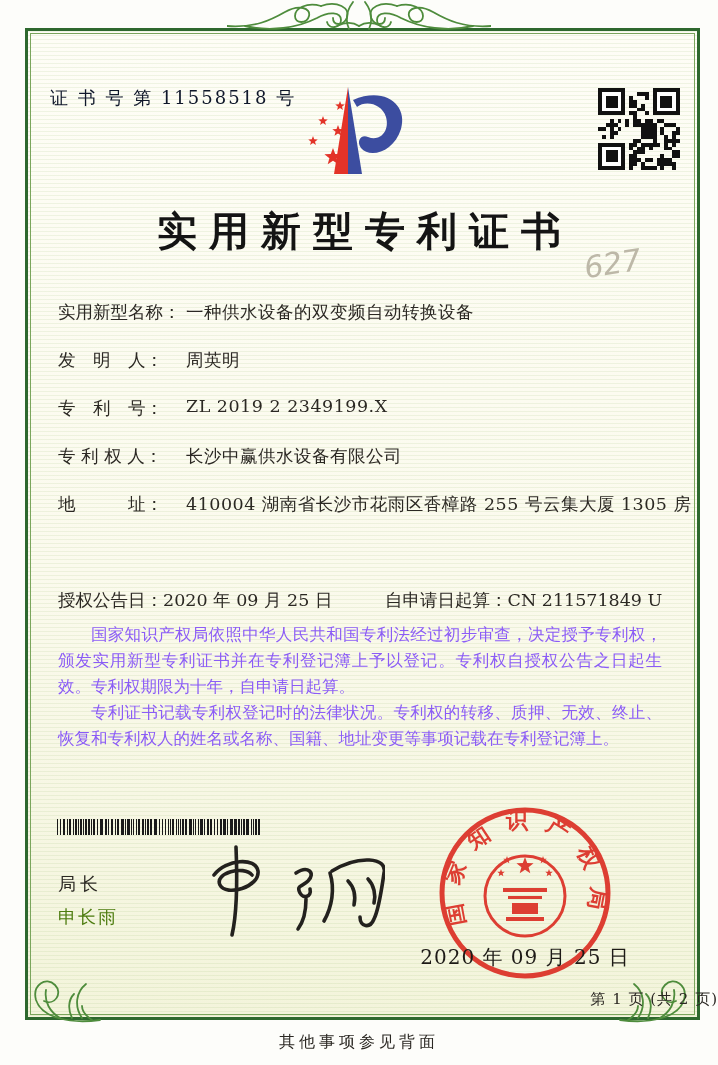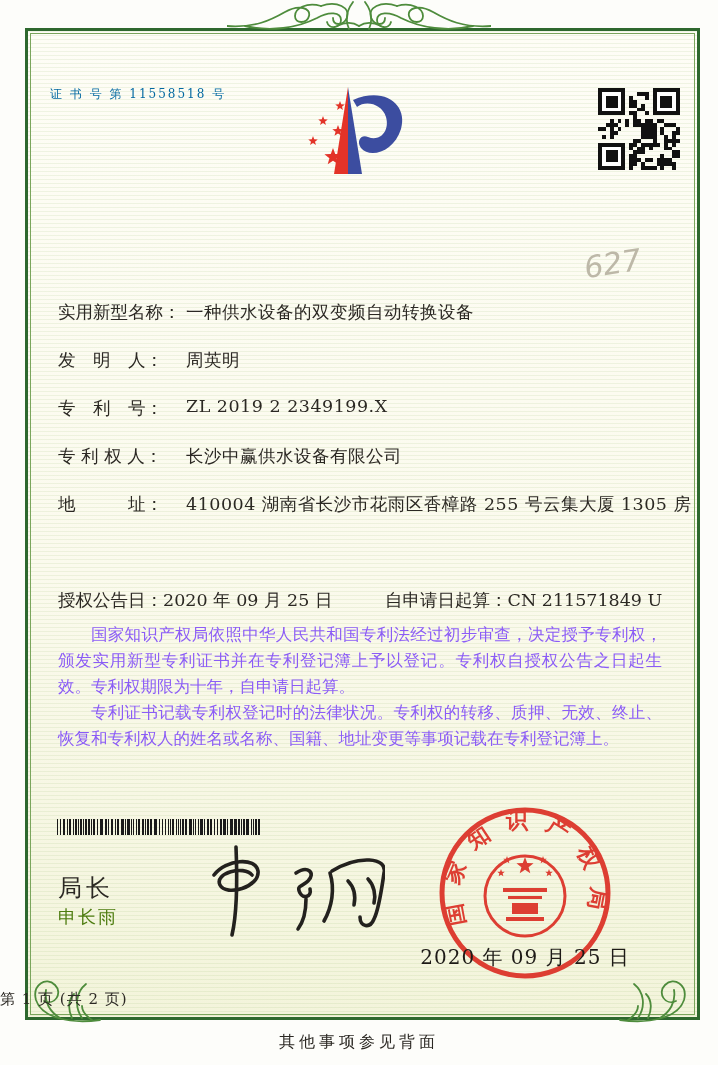--- a/index.html
+++ b/index.html
@@ -11,42 +11,42 @@
   .frame {
     position:absolute; left:25px; top:28px; width:675px; height:992px;
     border:3px solid #2e682e;
     background:
       repeating-linear-gradient(180deg, rgba(140,180,100,0.13) 0px, rgba(140,180,100,0.13) 1px, rgba(0,0,0,0) 1px, rgba(0,0,0,0) 4px),
       linear-gradient(180deg,#fefdf6 0%, #fbfaed 55%, #f3f4db 100%);
   }
   .frame::before {
     content:""; position:absolute; inset:2px; border:1px solid #7aa55c; pointer-events:none;
   }
-  .cert-no { position:absolute; left:50px; top:86px; font-size:12px; letter-spacing:2px; color:#0369a1; }
+  .cert-no { position:absolute; left:50px; top:86px; font-size:18px; letter-spacing:2px; color:#0f172a; }
   .title { position:absolute; left:0; right:0; top:204px; text-align:center;
            font-size:40px; font-weight:600; letter-spacing:12px; color:#141414; text-indent:12px; }
   .note627 { position:absolute; left:584px; top:246px; font-size:30px; color:#bdb8a8;
              font-family:"DejaVu Sans",sans-serif; font-style:italic; transform:rotate(-9deg); }
   .fields { position:absolute; left:58px; top:300px; width:610px; }
   .frow { display:flex; height:48px; font-size:17.5px; color:#2b2823; }
   .frow .lab { flex:0 0 128px; white-space:nowrap; }
   .frow .val { flex:1; white-space:nowrap; letter-spacing:0.5px; }
   .grant { position:absolute; left:58px; top:588px; width:620px; font-size:17.5px; color:#2b2823; }
   .grant .pair2 { position:absolute; left:327px; top:0; }
   .paras { position:absolute; left:58px; top:622px; width:604px; font-size:16.5px;
            line-height:26px; color:#8b5cf6; text-align:justify; }
   .paras p { text-indent:2em; }
   .barcode { position:absolute; left:57px; top:819px; }
-  .signer-title { position:absolute; left:58px; top:872px; font-size:24px; letter-spacing:4px; color:#2b2823; }
+  .signer-title { position:absolute; left:58px; top:872px; font-size:18px; letter-spacing:4px; color:#2b2823; }
   .signer-name  { position:absolute; left:58px; top:905px; font-size:18px; letter-spacing:2px; color:#4d7c0f; }
   .signature { position:absolute; left:180px; top:843px; }
   .seal { position:absolute; left:436px; top:804px; width:178px; height:178px; opacity:0.93; }
   .seal-date { position:absolute; left:418px; top:944px; width:214px; text-align:center;
                font-size:20px; color:#1d1a16; letter-spacing:1px; }
-  .page-info { position:absolute; left:0; right:0; top:990px; text-align:left;
+  .page-info { position:absolute; left:0; right:0; top:990px; text-align:right;
                font-size:15px; color:#2b2823; letter-spacing:1px; }
   .back-note { position:absolute; left:0; right:0; top:1032px; text-align:center;
                font-size:16px; color:#2b2823; letter-spacing:4px; }
   .orn-top { position:absolute; left:227px; top:0; }
   .fl-bl { position:absolute; left:22px; top:972px; }
   .fl-br { position:absolute; left:618px; top:972px; transform:scaleX(-1); }
   .logo { position:absolute; left:300px; top:84px; }
   .qr { position:absolute; left:596px; top:88px; }
   svg { display:block; }
 </style>
@@ -226,20 +226,21 @@
       <rect x="1" y="1" width="5" height="5" fill="#fff"></rect>
       <rect x="2" y="2" width="3" height="3" fill="#111"></rect>
       <rect x="14" y="0" width="7" height="7" fill="#111"></rect>
       <rect x="15" y="1" width="5" height="5" fill="#fff"></rect>
       <rect x="16" y="2" width="3" height="3" fill="#111"></rect>
       <rect x="0" y="14" width="7" height="7" fill="#111"></rect>
       <rect x="1" y="15" width="5" height="5" fill="#fff"></rect>
       <rect x="2" y="16" width="3" height="3" fill="#111"></rect>
     </svg>
 
+  <div class="title">实用新型专利证书</div>
 
   <div class="note627">627</div>
 
   <div class="fields">
     <div class="frow">
         <span class="lab">实用新型名称：</span>
         <span class="val">一种供水设备的双变频自动转换设备</span>
       </div>
     <div class="frow">
         <span class="lab">发　明　人：</span>

